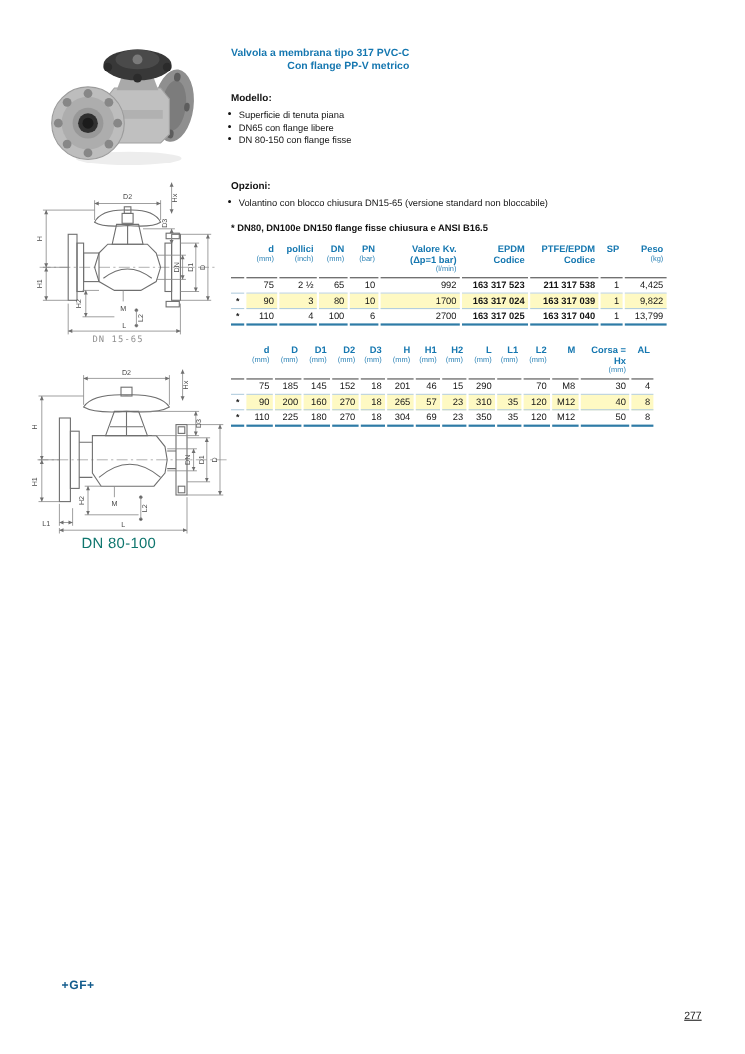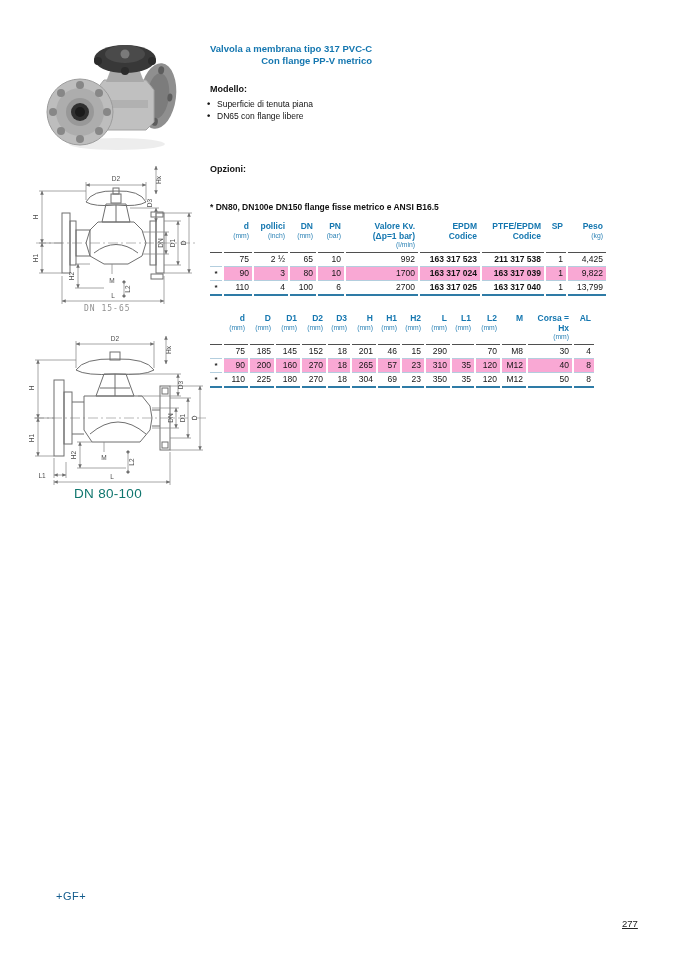--- a/index.html
+++ b/index.html
@@ -21,37 +21,37 @@
 
   
   table{position:absolute;left:208px;border-collapse:separate;border-spacing:2px 0;}
   #table1{top:222px;}
   #table2{top:314px;}
   thead th{vertical-align:top;padding:0 3px 2px 3px;text-align:right;border-bottom:1px solid #4f4f4f;}
   .hl{font-size:8.5px;font-weight:bold;color:#1577b0;line-height:9.5px;white-space:nowrap;}
   .hs{font-size:6.8px;font-weight:normal;color:#2d83b6;line-height:8.5px;white-space:nowrap;}
   td{font-size:8.5px;color:#141414;text-align:right;padding:0 3px;height:13px;vertical-align:middle;
      border-bottom:1px solid #b3cede;white-space:nowrap;}
-  tr.shaded td{background:#f9a8d4;}
+  tr.shaded td{background:#fef9c3;}
   tr.shaded td.mark{background:transparent;}
   tr.last td{border-bottom:2px solid #2e7ba6;}
   td.mark{font-weight:bold;text-align:center;padding:0 1px;font-size:8px;}
   td.code{font-weight:bold;}
 
   
   svg text{font-family:"Liberation Sans",sans-serif;font-size:6.5px;fill:#4a4a4a;}
   .tl{stroke:#6f6f6f;stroke-width:1;fill:none;}
   .dim{stroke:#8a8a8a;stroke-width:0.75;fill:none;}
   .cl{stroke:#9a9a9a;stroke-width:0.7;fill:none;stroke-dasharray:10 3 2 3;}
   #caption-small{left:84px;top:304px;font-family:"DejaVu Sans Mono",monospace;
                  font-size:8px;color:#909090;letter-spacing:1px;white-space:nowrap;}
   #caption-large{left:74px;top:486px;font-size:13.5px;color:#0f766e;letter-spacing:0.3px;white-space:nowrap;}
 
   
-  #gf-logo{left:56px;top:890px;font-size:11px;font-weight:normal;color:#135c8d;letter-spacing:0.5px;}
+  #gf-logo{left:56px;top:890px;font-size:11px;font-weight:bold;color:#135c8d;letter-spacing:0.5px;}
   #page-num{left:622px;top:918px;font-size:9.5px;color:#222;text-decoration:underline;}
 </style>
 </head>
 <body>
 
 <svg class="abs" style="left:42px;top:30px" width="150" height="128" viewBox="0 0 150 128">
   <ellipse cx="75" cy="114" rx="48" ry="6" fill="#ededed"></ellipse>
   <g transform="rotate(7 116 66)">
     <ellipse cx="116" cy="66" rx="18" ry="33" fill="#8f8f8f"></ellipse>
     <ellipse cx="116" cy="66" rx="11" ry="23" fill="#7c7c7c"></ellipse>
@@ -223,25 +223,27 @@
 <div class="abs" id="caption-large">DN 80-100</div>
 
 <div class="abs title">
   <div>Valvola a membrana tipo 317 PVC-C</div>
   <div>Con flange PP-V metrico</div>
 </div>
 <div class="abs sec-head" id="modello-head">Modello:</div>
 <ul class="bullets" id="modello-list">
   <li>Superficie di tenuta piana</li>
   <li>DN65 con flange libere</li>
+  <li>DN 80-150 con flange fisse</li>
 </ul>
 <div class="abs sec-head" id="opzioni-head">Opzioni:</div>
 <ul class="bullets" id="opzioni-list">
+  <li>Volantino con blocco chiusura DN15-65 (versione standard non bloccabile)</li>
 </ul>
-<div class="abs note">* DN80, DN100e DN150 flange fisse metrico e ANSI B16.5</div>
+<div class="abs note">* DN80, DN100e DN150 flange fisse chiusura e ANSI B16.5</div>
 
 <table id="table1">
   <colgroup>
     <col style="width:12px">
       <col style="width:28px">
       <col style="width:34px">
       <col style="width:26px">
       <col style="width:26px">
     <col style="width:72px">
       <col style="width:60px">

